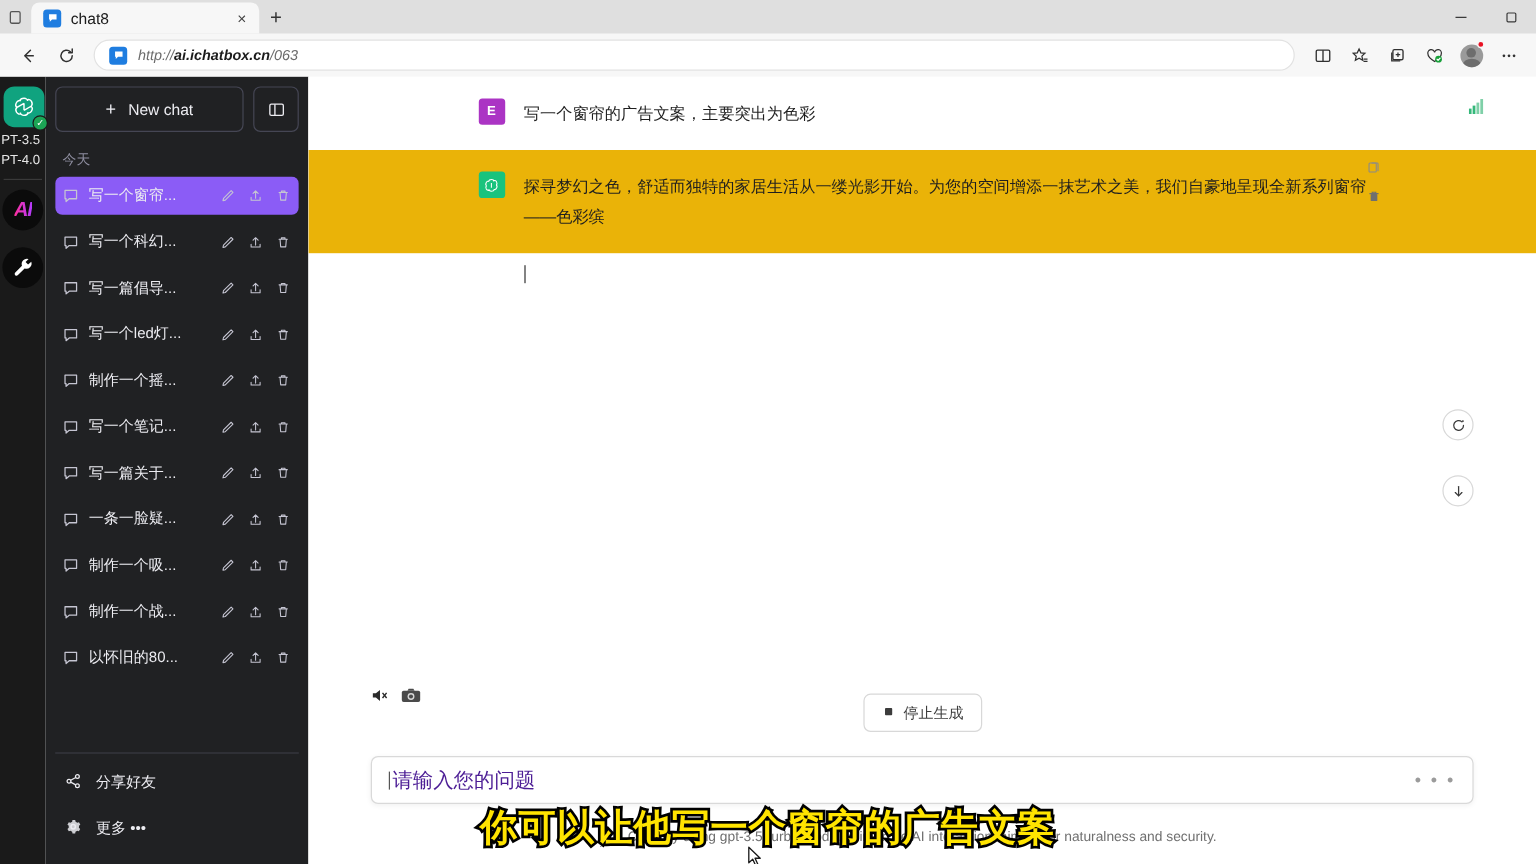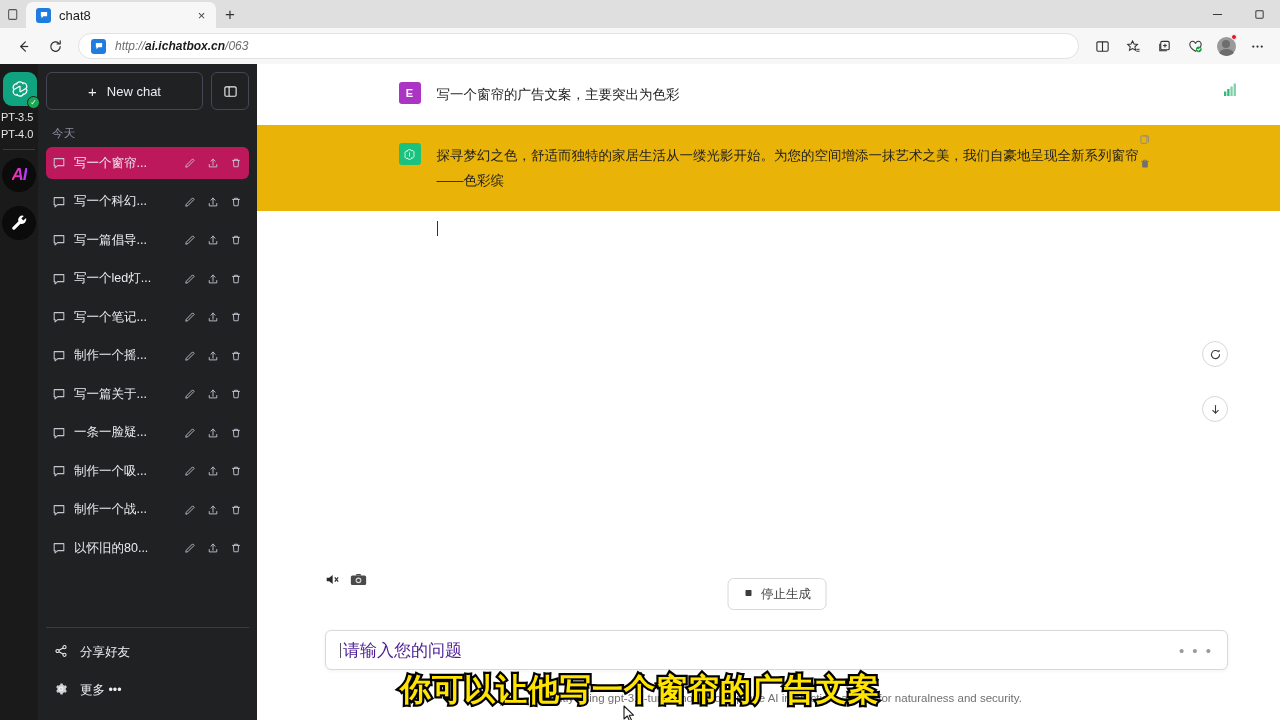--- a/index.html
+++ b/index.html
@@ -135,21 +135,21 @@
     flex: 0 0 38px;
   }
   .sb-section-title {
     font-size: 11.5px; color: #8e8ea0; padding: 4px 6px 6px; letter-spacing: .3px;
   }
   .sb-list { flex: 1; overflow: hidden; }
   .chat-row {
     height: 32px; border-radius: 6px; display: flex; align-items: center;
     gap: 8px; padding: 0 6px; margin-bottom: 6.5px; color: #ececf1;
   }
-  .chat-row.active { background: #be185d; }
+  .chat-row.active { background: #8b5cf6; }
   .chat-ico { flex: 0 0 14px; display: flex; align-items: center; color: #c5c5d2; }
   .chat-label {
     flex: 1; font-size: 12.5px; white-space: nowrap; overflow: hidden;
     text-overflow: ellipsis; color: #ececf1;
   }
   .row-act {
     width: 15px; height: 15px; display: flex; align-items: center; justify-content: center;
     color: #c5c5d2; flex: 0 0 15px;
   }
   .sb-footer { border-top: 1px solid #3a3b44; padding-top: 8px; }
@@ -200,21 +200,21 @@
     flex-direction: column; gap: 29px;
   }
   .round-btn {
     width: 26px; height: 26px; border-radius: 50%; border: 1px solid #d8d8d8;
     background: #fff; display: flex; align-items: center; justify-content: center;
     color: #3a3a3a;
   }
 
   
   .composer-area {
-    position: relative; padding: 16px 0 16px; flex: 0 0 auto; margin-left: 16px;
+    position: relative; padding: 16px 0 16px; flex: 0 0 auto;
   }
   .stop-btn {
     position: absolute; left: 50%; transform: translateX(-50%); top: -36px;
     height: 32px; padding: 0 14px; border: 1px solid #d8d8d8; border-radius: 6px;
     background: #fff; display: flex; align-items: center; gap: 7px;
     font-size: 12.5px; color: #3c3c3c; white-space: nowrap;
   }
   .media-icons {
     position: absolute; left: 52px; top: -42px; display: flex; align-items: center; gap: 8px;
   }
@@ -474,44 +474,44 @@
                 <path d="M3.4 4.5h9.2M6 4.5V3h4v1.5M4.5 4.5l.7 8.5h5.6l.7-8.5" fill="none" stroke="#c5c5d2" stroke-width="1.2" stroke-linecap="round" stroke-linejoin="round"></path>
               </svg>
             </span>
         </div>
         <div class="chat-row">
           <span class="chat-ico">
               <svg width="14" height="14" viewBox="0 0 16 16">
                 <path d="M2.5 3h11v8h-7l-3 2.6V11h-1z" fill="none" stroke="#c5c5d2" stroke-width="1.2" stroke-linejoin="round"></path>
               </svg>
             </span>
+          <span class="chat-label">制作一个摇...</span>
+          <span class="row-act">
+              <svg width="12" height="12" viewBox="0 0 16 16">
+                <path d="M11.5 2.5l2 2L5 13l-2.6.6L3 11z" fill="none" stroke="#c5c5d2" stroke-width="1.2" stroke-linejoin="round"></path>
+              </svg>
+            </span>
+          <span class="row-act">
+              <svg width="12" height="12" viewBox="0 0 16 16">
+                <path d="M8 11V2.8M5.2 5.6L8 2.8l2.8 2.8M3 10v3.2h10V10" fill="none" stroke="#c5c5d2" stroke-width="1.2" stroke-linecap="round" stroke-linejoin="round"></path>
+              </svg>
+            </span>
+          <span class="row-act">
+              <svg width="12" height="12" viewBox="0 0 16 16">
+                <path d="M3.4 4.5h9.2M6 4.5V3h4v1.5M4.5 4.5l.7 8.5h5.6l.7-8.5" fill="none" stroke="#c5c5d2" stroke-width="1.2" stroke-linecap="round" stroke-linejoin="round"></path>
+              </svg>
+            </span>
+        </div>
+        <div class="chat-row">
+          <span class="chat-ico">
+              <svg width="14" height="14" viewBox="0 0 16 16">
+                <path d="M2.5 3h11v8h-7l-3 2.6V11h-1z" fill="none" stroke="#c5c5d2" stroke-width="1.2" stroke-linejoin="round"></path>
+              </svg>
+            </span>
           <span class="chat-label">写一个笔记...</span>
-          <span class="row-act">
-              <svg width="12" height="12" viewBox="0 0 16 16">
-                <path d="M11.5 2.5l2 2L5 13l-2.6.6L3 11z" fill="none" stroke="#c5c5d2" stroke-width="1.2" stroke-linejoin="round"></path>
-              </svg>
-            </span>
-          <span class="row-act">
-              <svg width="12" height="12" viewBox="0 0 16 16">
-                <path d="M8 11V2.8M5.2 5.6L8 2.8l2.8 2.8M3 10v3.2h10V10" fill="none" stroke="#c5c5d2" stroke-width="1.2" stroke-linecap="round" stroke-linejoin="round"></path>
-              </svg>
-            </span>
-          <span class="row-act">
-              <svg width="12" height="12" viewBox="0 0 16 16">
-                <path d="M3.4 4.5h9.2M6 4.5V3h4v1.5M4.5 4.5l.7 8.5h5.6l.7-8.5" fill="none" stroke="#c5c5d2" stroke-width="1.2" stroke-linecap="round" stroke-linejoin="round"></path>
-              </svg>
-            </span>
-        </div>
-        <div class="chat-row">
-          <span class="chat-ico">
-              <svg width="14" height="14" viewBox="0 0 16 16">
-                <path d="M2.5 3h11v8h-7l-3 2.6V11h-1z" fill="none" stroke="#c5c5d2" stroke-width="1.2" stroke-linejoin="round"></path>
-              </svg>
-            </span>
-          <span class="chat-label">制作一个摇...</span>
           <span class="row-act">
               <svg width="12" height="12" viewBox="0 0 16 16">
                 <path d="M11.5 2.5l2 2L5 13l-2.6.6L3 11z" fill="none" stroke="#c5c5d2" stroke-width="1.2" stroke-linejoin="round"></path>
               </svg>
             </span>
           <span class="row-act">
               <svg width="12" height="12" viewBox="0 0 16 16">
                 <path d="M8 11V2.8M5.2 5.6L8 2.8l2.8 2.8M3 10v3.2h10V10" fill="none" stroke="#c5c5d2" stroke-width="1.2" stroke-linecap="round" stroke-linejoin="round"></path>
               </svg>
             </span>

